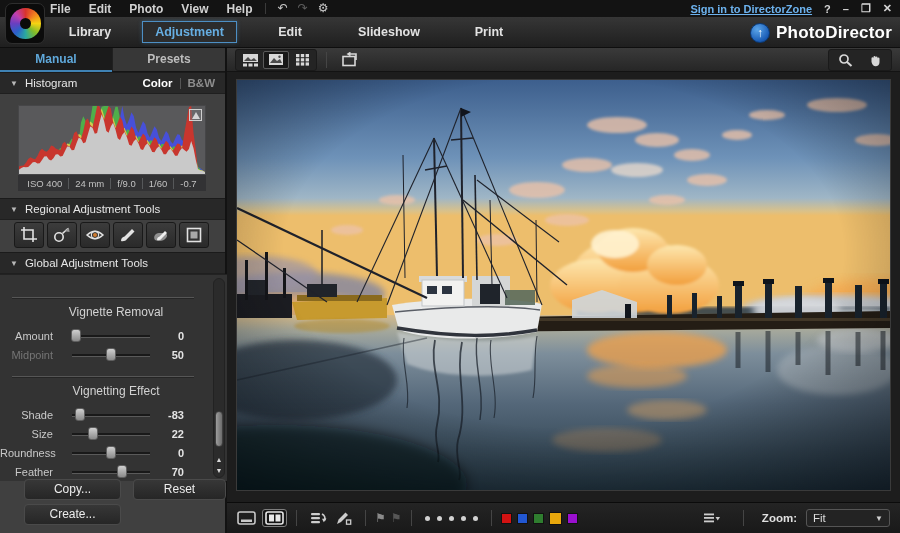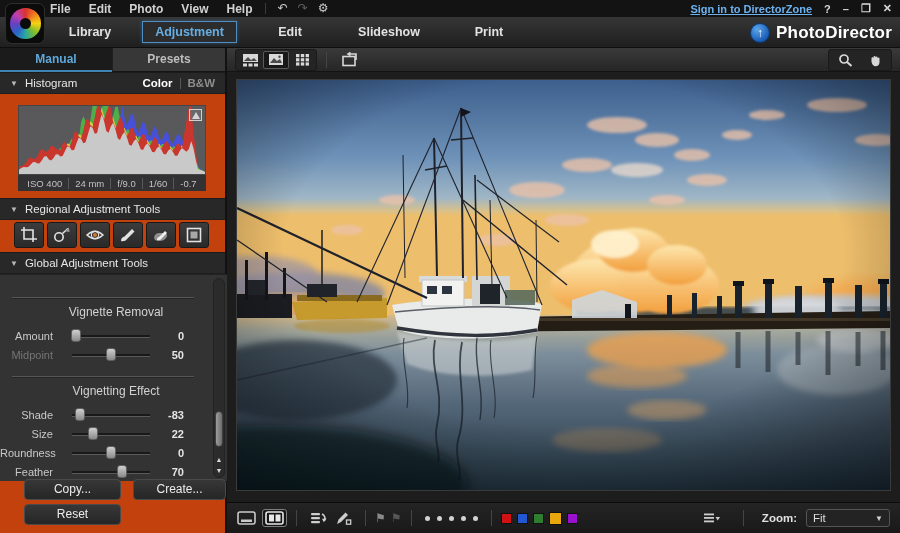--- a/index.html
+++ b/index.html
@@ -25,21 +25,21 @@
   .brand { position:absolute; right:8px; top:0; height:31px; display:flex; align-items:center; gap:6px; }
   .brand-icon { width:20px; height:20px; border-radius:50%; background:radial-gradient(circle at 35% 30%, #5ba6ea, #1a5cb5 70%, #0d3f86); border:1px solid #0a3a78; color:#fff; font-size:12px; font-weight:bold; text-align:center; line-height:18px; }
   .brand-name { color:#fff; font-size:17px; font-weight:bold; letter-spacing:.2px; }
 
   
   .logo { position:absolute; left:5px; top:3px; width:40px; height:41px; background:#0b0b0b; border:1px solid #2e2e2e; border-radius:7px; z-index:5; display:flex; align-items:center; justify-content:center; }
   .logo-disc { width:31px; height:31px; border-radius:50%; background:conic-gradient(#d8332e,#f07f1f,#f5d312,#7fbb2a,#2aa8a0,#2a62c9,#6a3fc0,#c03fae,#d8332e); position:relative; }
   .logo-disc::after { content:""; position:absolute; left:10px; top:10px; width:11px; height:11px; border-radius:50%; background:#0b0b0b; }
 
   
-  .panel { position:absolute; left:0; top:48px; width:227px; height:485px; background:#c2410c; border-right:2px solid #121212; }
+  .panel { position:absolute; left:0; top:48px; width:227px; height:485px; background:#404040; border-right:2px solid #121212; }
   .panel-tabs { display:flex; height:24px; }
   .ptab { flex:1; text-align:center; line-height:22px; font-size:12px; font-weight:bold; }
   .ptab.active { background:#1b1b1b; color:#5fa8da; border-bottom:2px solid #3f82b4; }
   .ptab.inactive { background:#373737; color:#bdbdbd; border-left:1px solid #202020; border-bottom:1px solid #151515; }
 
   .sec-head { height:22px; display:flex; align-items:center; padding:0 10px; background:#282828; border-top:1px solid #1b1b1b; border-bottom:1px solid #1f1f1f; font-size:11.5px; color:#e6e6e6; }
   .sec-head .tri { font-size:8px; color:#b8b8b8; margin-right:7px; }
   .sec-head .opts { margin-left:auto; display:flex; align-items:center; gap:7px; font-size:11.5px; }
   .opt-color { color:#ffffff; font-weight:bold; }
   .opt-sep { width:1px; height:11px; background:#555; }
@@ -288,22 +288,22 @@
       </div>
       <div class="vscroll">
         <div class="vthumb"></div>
         <div class="varrow up">▲</div>
         <div class="varrow dn">▼</div>
       </div>
     </div>
 
     <div class="panel-btns">
       <div class="pbtn">Copy...</div>
+      <div class="pbtn">Reset</div>
       <div class="pbtn">Create...</div>
-      <div class="pbtn">Reset</div>
     </div>
   </div>
 
   <div class="viewer">
     <div class="v-toolbar">
       <div class="mode-group">
         <div class="mode-btn">
           <svg width="17" height="14" viewBox="0 0 17 14">
             <rect x="1" y="1" width="15" height="8" fill="#d8d8d8"></rect>
             <path d="M2,8 L6,4 L9,7 L12,5 L15,8 Z" fill="#4c4c4c"></path>

